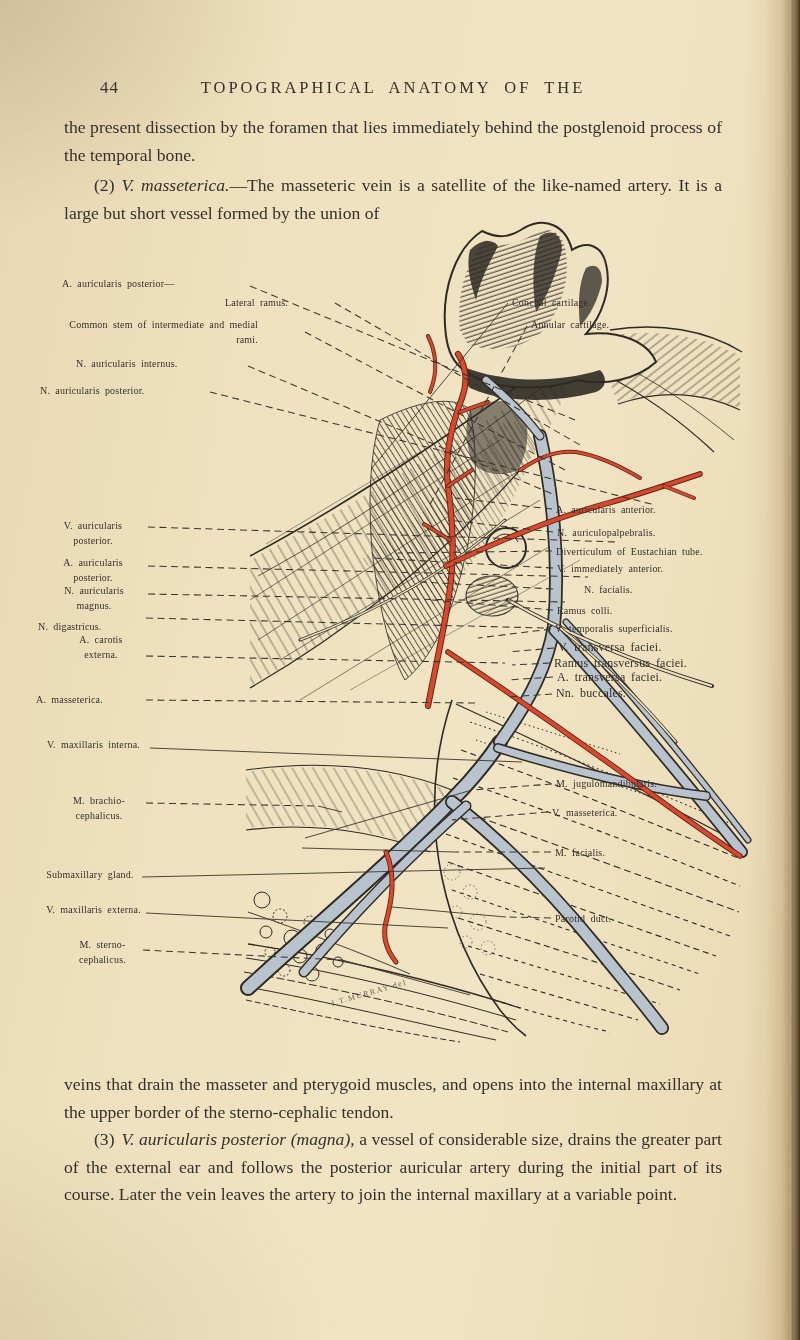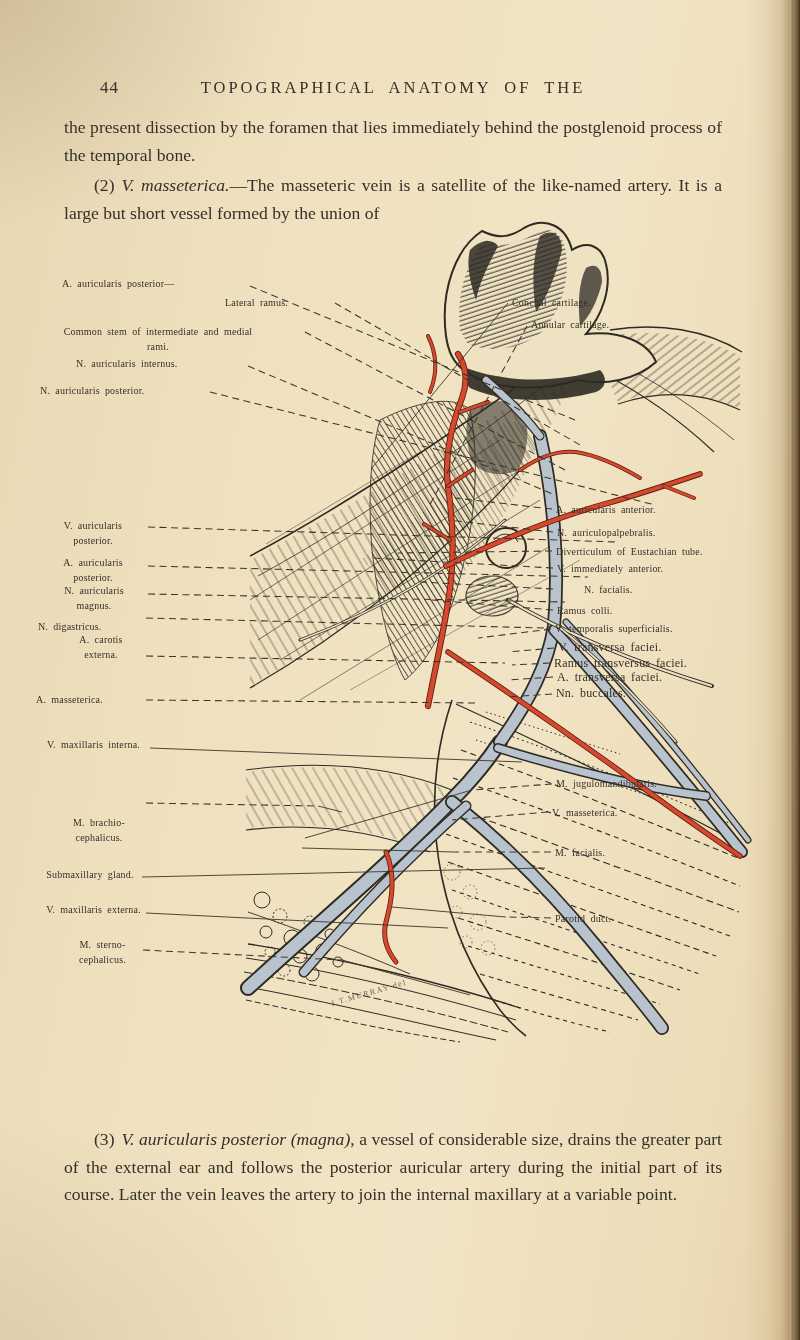--- a/index.html
+++ b/index.html
@@ -23,21 +23,21 @@
   .ind{text-indent:30px;}
   .it{font-style:italic;}
   .pnum{margin-right:7px;}
   .caption{position:absolute;left:64px;width:658px;top:1042px;text-align:center;
     font-size:15.3px;color:#38332c;}
   .sc{font-variant:small-caps;}
   .lbl{position:absolute;font-size:10px;line-height:14.6px;letter-spacing:.2px;word-spacing:2.5px;
     color:#35302a;white-space:nowrap;z-index:3;}
   .lbl.wrap{white-space:normal;}
   .lbl.r{text-align:center;}
-  .lbl.c{text-align:center;margin-top:7px;}
+  .lbl.c{text-align:right;}
   .lbl.sm{font-size:12px;line-height:13.8px;}
   svg.art{position:absolute;left:0;top:0;z-index:2;}
   .vo{fill:none;stroke:var(--ink);stroke-linecap:round;}
   .vf{fill:none;stroke:var(--vein);stroke-linecap:round;}
   .ao{fill:none;stroke:#5f200f;stroke-linecap:round;}
   .af{fill:none;stroke:var(--artery);stroke-linecap:round;}
   .ld{stroke:#3b352c;stroke-width:1.05;fill:none;}
   .ld.d{stroke-dasharray:7 4.5;}
   .ld.s{stroke-width:.9;}
   .ct{fill:none;stroke:var(--ink);}
@@ -265,21 +265,21 @@
   <div class="lbl wrap c" style="left:58px;top:318px;width:200px">Common stem of intermediate and medial rami.</div>
   <div class="lbl" style="left:76px;top:357px">N. auricularis internus.</div>
   <div class="lbl" style="left:40px;top:384px">N. auricularis posterior.</div>
   <div class="lbl wrap r" style="left:44px;top:519px;width:98px">V. auricularis posterior.</div>
   <div class="lbl wrap r" style="left:44px;top:556px;width:98px">A. auricularis posterior.</div>
   <div class="lbl wrap r" style="left:46px;top:584px;width:96px">N. auricularis magnus.</div>
   <div class="lbl" style="left:38px;top:620px">N. digastricus.</div>
   <div class="lbl wrap r" style="left:62px;top:633px;width:78px">A. carotis externa.</div>
   <div class="lbl" style="left:36px;top:693px">A. masseterica.</div>
   <div class="lbl wrap r" style="left:46px;top:738px;width:95px">V. maxillaris interna.</div>
-  <div class="lbl wrap r" style="left:56px;top:816px;width:86px">M. brachio-cephalicus.</div>
+  <div class="lbl wrap r" style="left:56px;top:794px;width:86px">M. brachio-cephalicus.</div>
   <div class="lbl wrap r" style="left:42px;top:868px;width:96px">Submaxillary gland.</div>
   <div class="lbl wrap r" style="left:46px;top:903px;width:95px">V. maxillaris externa.</div>
   <div class="lbl wrap r" style="left:64px;top:938px;width:77px">M. sterno-cephalicus.</div>
 
   <div class="lbl" style="left:512px;top:296px">Conchal cartilage.</div>
   <div class="lbl" style="left:531px;top:318px">Annular cartilage.</div>
   <div class="lbl" style="left:556px;top:503px">A. auricularis anterior.</div>
   <div class="lbl" style="left:557px;top:526px">N. auriculopalpebralis.</div>
   <div class="lbl" style="left:556px;top:545px">Diverticulum of Eustachian tube.</div>
   <div class="lbl" style="left:557px;top:562px">V. immediately anterior.</div>
@@ -289,18 +289,19 @@
   <div class="lbl sm" style="left:558px;top:641px">V. transversa faciei.</div>
   <div class="lbl sm" style="left:554px;top:657px">Ramus transversus faciei.</div>
   <div class="lbl sm" style="left:557px;top:671px">A. transversa faciei.</div>
   <div class="lbl sm" style="left:556px;top:687px">Nn. buccales.</div>
   <div class="lbl" style="left:556px;top:777px">M. jugulomandibularis.</div>
   <div class="lbl" style="left:552px;top:806px">V. masseterica.</div>
   <div class="lbl" style="left:555px;top:846px">M. facialis.</div>
   <div class="lbl" style="left:555px;top:912px">Parotid duct.</div>
 
 
+  <div class="para" style="top:1071px">veins that drain the masseter and pterygoid muscles, and opens into the internal maxillary at the upper border of the sterno-cephalic tendon.</div>
   <div class="para ind" style="top:1126px"><span class="pnum">(3)</span><span class="it">V. auricularis posterior (magna)</span><span>, a vessel of considerable size, drains the greater part of the external ear and follows the posterior auricular artery during the initial part of its course. Later the vein leaves the artery to join the internal maxillary at a variable point.</span></div>
 
   <div class="shade-tl"></div>
   <div class="shade-bl"></div>
   <div class="fore-edge"></div>
 </div>
 
 </body></html>

